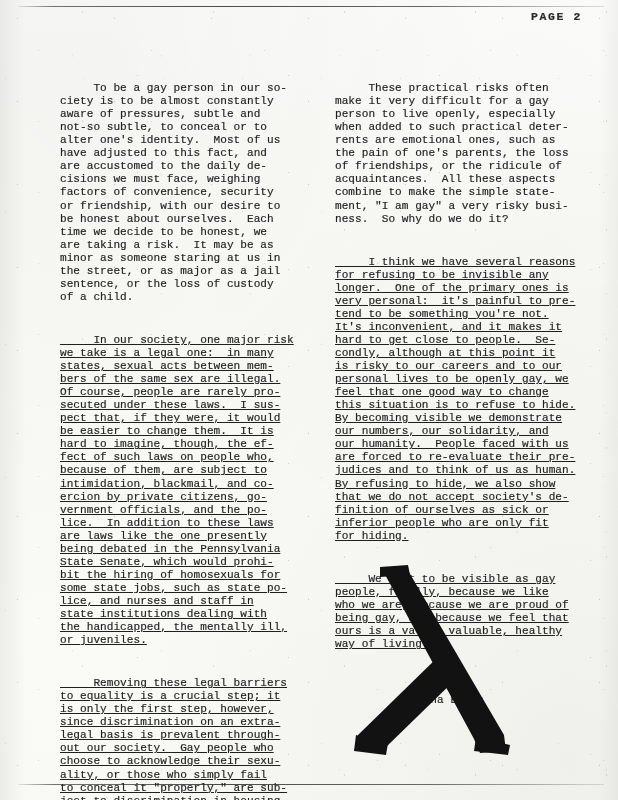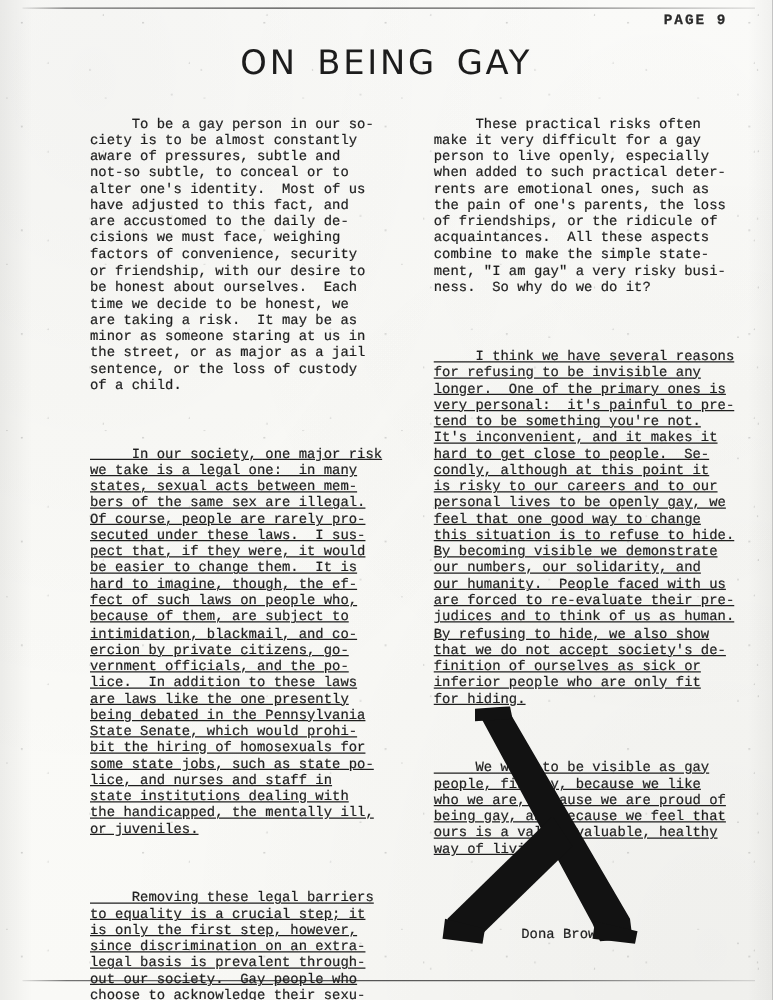--- a/index.html
+++ b/index.html
@@ -115,21 +115,21 @@
     -webkit-text-stroke: 0.17px #1f1f1f;
   }
   .col-left {
     width: 262px;
     margin-left: 56px;
   }
   .col-right {
     width: 262px;
     margin-left: 13px;
   }
-  .col .para { margin: 16px; }
+  .col .para { margin: 4px; }
   .col .para + .para { margin-top: 0; text-decoration: underline; }
 
   .byline {
     margin-top: 13px;
     padding-left: 86px;
     white-space: pre;
     font-size: 11.1px;
     line-height: 13.05px;
     color: #1f1f1f;
     -webkit-text-stroke: 0.17px #1f1f1f;
@@ -151,23 +151,22 @@
 <div class="page">
 
   <div class="paper"></div>
   <div class="speckle"></div>
 
   <div class="scan-rule top"></div>
   <div class="scan-rule bottom"></div>
   <div class="edge-shade-left"></div>
   <div class="edge-shade-right"></div>
 
-  <div class="page-number">PAGE 9</div>
-
-  <h1 class="masthead">ON  BEING  GAY</h1>
+  <div class="page-number">PAGE 2</div>
+
 
   <div class="columns">
 
     <div class="col col-left">
       <p class="para">     To be a gay person in our so-
 ciety is to be almost constantly
 aware of pressures, subtle and
 not-so subtle, to conceal or to
 alter one's identity.  Most of us
 have adjusted to this fact, and

